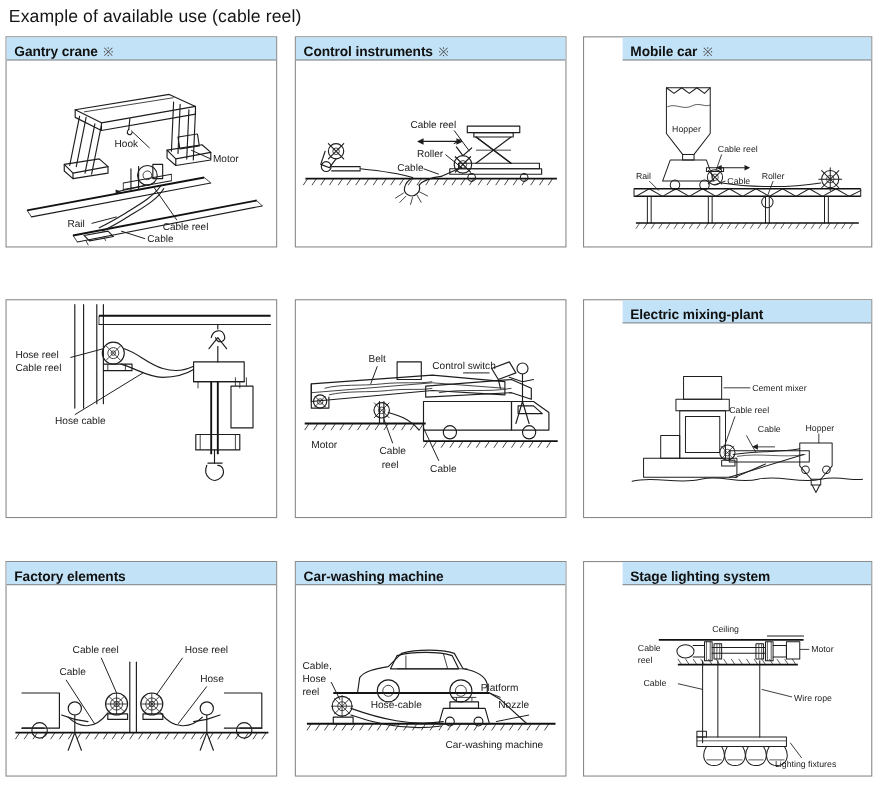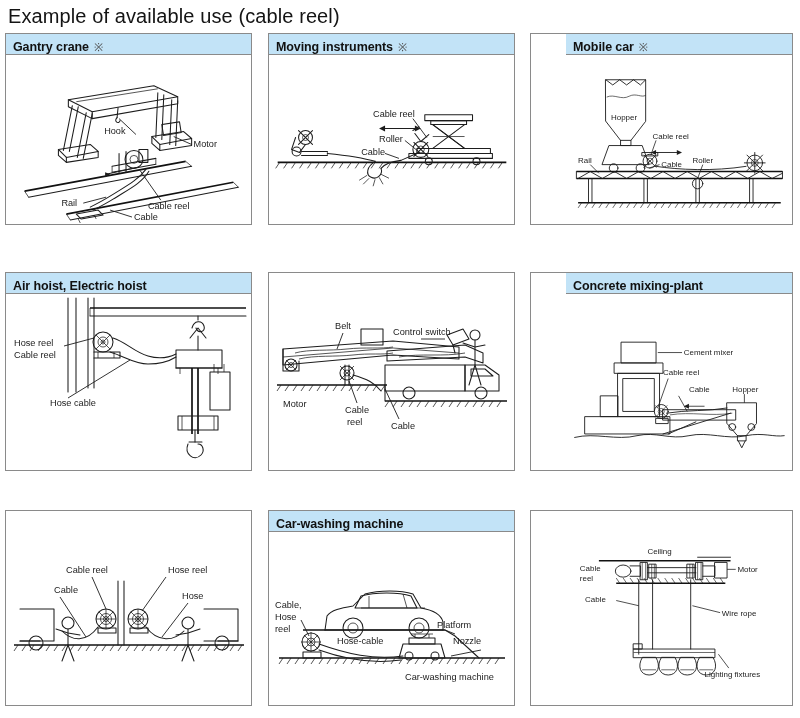--- a/index.html
+++ b/index.html
@@ -16,21 +16,21 @@
   }
   #page {
     position: relative;
     width: 800px;
     height: 718px;
   }
   #page-title {
     position: absolute;
     left: 8px;
     top: 2px;
-    font-size: 20px;
+    font-size: 16px;
     font-weight: 400;
     letter-spacing: 0.1px;
     color: #141414;
     line-height: 28px;
     white-space: nowrap;
   }
   .panel {
     position: absolute;
     box-sizing: border-box;
     border: 1px solid #8a8a8a;
@@ -182,21 +182,21 @@
         <path class="lead" d="M155 146 L134 116"></path>
         <text class="lbl" x="142" y="155">Cable reel</text>
         <path class="lead" d="M126 163 L104 156"></path>
         <text class="lbl" x="128" y="166">Cable</text>
       </svg>
     </div>
   </div>
 
   <div class="panel r1 c2">
     <div class="panel-header">
-      <span>Moving instruments</span>
+      <span>Control instruments</span>
       <span class="mark">※</span>
     </div>
     <div class="panel-body">
       <svg viewBox="0 0 245 170" preserveAspectRatio="xMidYMid meet">
 
         <path class="ink-thick" d="M8 108 L238 108"></path>
         <g class="ink-thin">
           <path d="M10 108 L6 114 M18 108 L14 114 M26 108 L22 114 M34 108 L30 114 M42 108 L38 114
                    M50 108 L46 114 M58 108 L54 114 M66 108 L62 114 M74 108 L70 114 M82 108 L78 114
                    M90 108 L86 114 M98 108 L94 114 M106 108 L102 114 M114 108 L110 114 M122 108 L118 114
@@ -317,23 +317,20 @@
         <text class="lbl" x="14" y="112">Rail</text>
         <path class="lead" d="M108 114 L96 118"></path>
         <text class="lbl" x="110" y="117">Cable</text>
         <path class="lead" d="M158 114 L152 130"></path>
         <text class="lbl" x="146" y="112">Roller</text>
       </svg>
     </div>
   </div>
 
   <div class="panel r2 c1">
-    <div class="panel-header">
-      <span>Air hoist, Electric hoist</span>
-    </div>
     <div class="panel-body">
       <svg viewBox="0 0 245 176" preserveAspectRatio="xMidYMid meet">
 
         <path class="ink" d="M62 4 L62 98"></path>
         <path class="ink" d="M70 4 L70 98"></path>
         <path class="ink" d="M82 4 L82 94"></path>
         <path class="ink" d="M88 4 L88 94"></path>
 
         <path class="ink-thick" d="M84 14 L240 14"></path>
         <path class="ink" d="M84 22 L240 22"></path>
@@ -445,21 +442,21 @@
         <text class="lbl" x="76" y="140">Cable</text>
         <text class="lbl" x="78" y="152">reel</text>
         <path class="lead" d="M130 146 L116 116"></path>
         <text class="lbl" x="122" y="156">Cable</text>
       </svg>
     </div>
   </div>
 
   <div class="panel r2 c3">
     <div class="panel-header">
-      <span>Concrete mixing-plant</span>
+      <span>Electric mixing-plant</span>
     </div>
     <div class="panel-body">
       <svg viewBox="0 0 261 176" preserveAspectRatio="xMidYMid meet">
 
         <path class="ink" d="M64 42 L104 42 L104 66 L64 66 Z"></path>
 
         <path class="ink" d="M56 66 L112 66 L112 78 L56 78 Z"></path>
 
         <path class="ink" d="M60 78 L108 78 L108 128 L60 128 Z"></path>
         <path class="ink" d="M66 84 L102 84 L102 122 L66 122 Z"></path>
@@ -498,20 +495,23 @@
         <path class="lead" d="M160 116 L140 116"></path>
         <path class="solid" d="M142 113 L136 116 L142 119 Z"></path>
         <text class="lbl" x="142" y="100">Cable</text>
         <path class="lead" d="M206 102 L206 112"></path>
         <text class="lbl" x="192" y="99">Hopper</text>
       </svg>
     </div>
   </div>
 
   <div class="panel r3 c1">
+    <div class="panel-header">
+      <span>Factory elements</span>
+    </div>
     <div class="panel-body">
       <svg viewBox="0 0 245 173" preserveAspectRatio="xMidYMid meet">
 
         <path class="ink-thick" d="M8 134 L238 134"></path>
         <g class="ink-thin">
           <path d="M12 134 L8 140 M20 134 L16 140 M28 134 L24 140 M36 134 L32 140 M44 134 L40 140
                    M52 134 L48 140 M60 134 L56 140 M68 134 L64 140 M76 134 L72 140 M84 134 L80 140
                    M92 134 L88 140 M100 134 L96 140 M108 134 L104 140 M116 134 L112 140 M124 134 L120 140
                    M132 134 L128 140 M140 134 L136 140 M148 134 L144 140 M156 134 L152 140 M164 134 L160 140
                    M172 134 L168 140 M180 134 L176 140 M188 134 L184 140 M196 134 L192 140 M204 134 L200 140
@@ -621,20 +621,23 @@
         <path class="lead" d="M176 98 L186 102"></path>
         <text class="lbl" x="168" y="96">Platform</text>
         <path class="lead" d="M212 118 L182 124"></path>
         <text class="lbl" x="184" y="112">Nozzle</text>
         <text class="lbl" x="136" y="148">Car-washing machine</text>
       </svg>
     </div>
   </div>
 
   <div class="panel r3 c3">
+    <div class="panel-header">
+      <span>Stage lighting system</span>
+    </div>
     <div class="panel-body">
       <svg viewBox="0 0 261 173" preserveAspectRatio="xMidYMid meet">
 
         <path class="ink-thick" d="M38 44 L190 44"></path>
         <path class="ink" d="M152 40 L190 40"></path>
 
         <path class="ink-thick" d="M58 70 L184 70"></path>
         <g class="ink-thin">
           <path d="M62 70 L58 64 M70 70 L66 64 M78 70 L74 64 M86 70 L82 64 M94 70 L90 64
                    M102 70 L98 64 M110 70 L106 64 M118 70 L114 64 M126 70 L122 64 M134 70 L130 64

